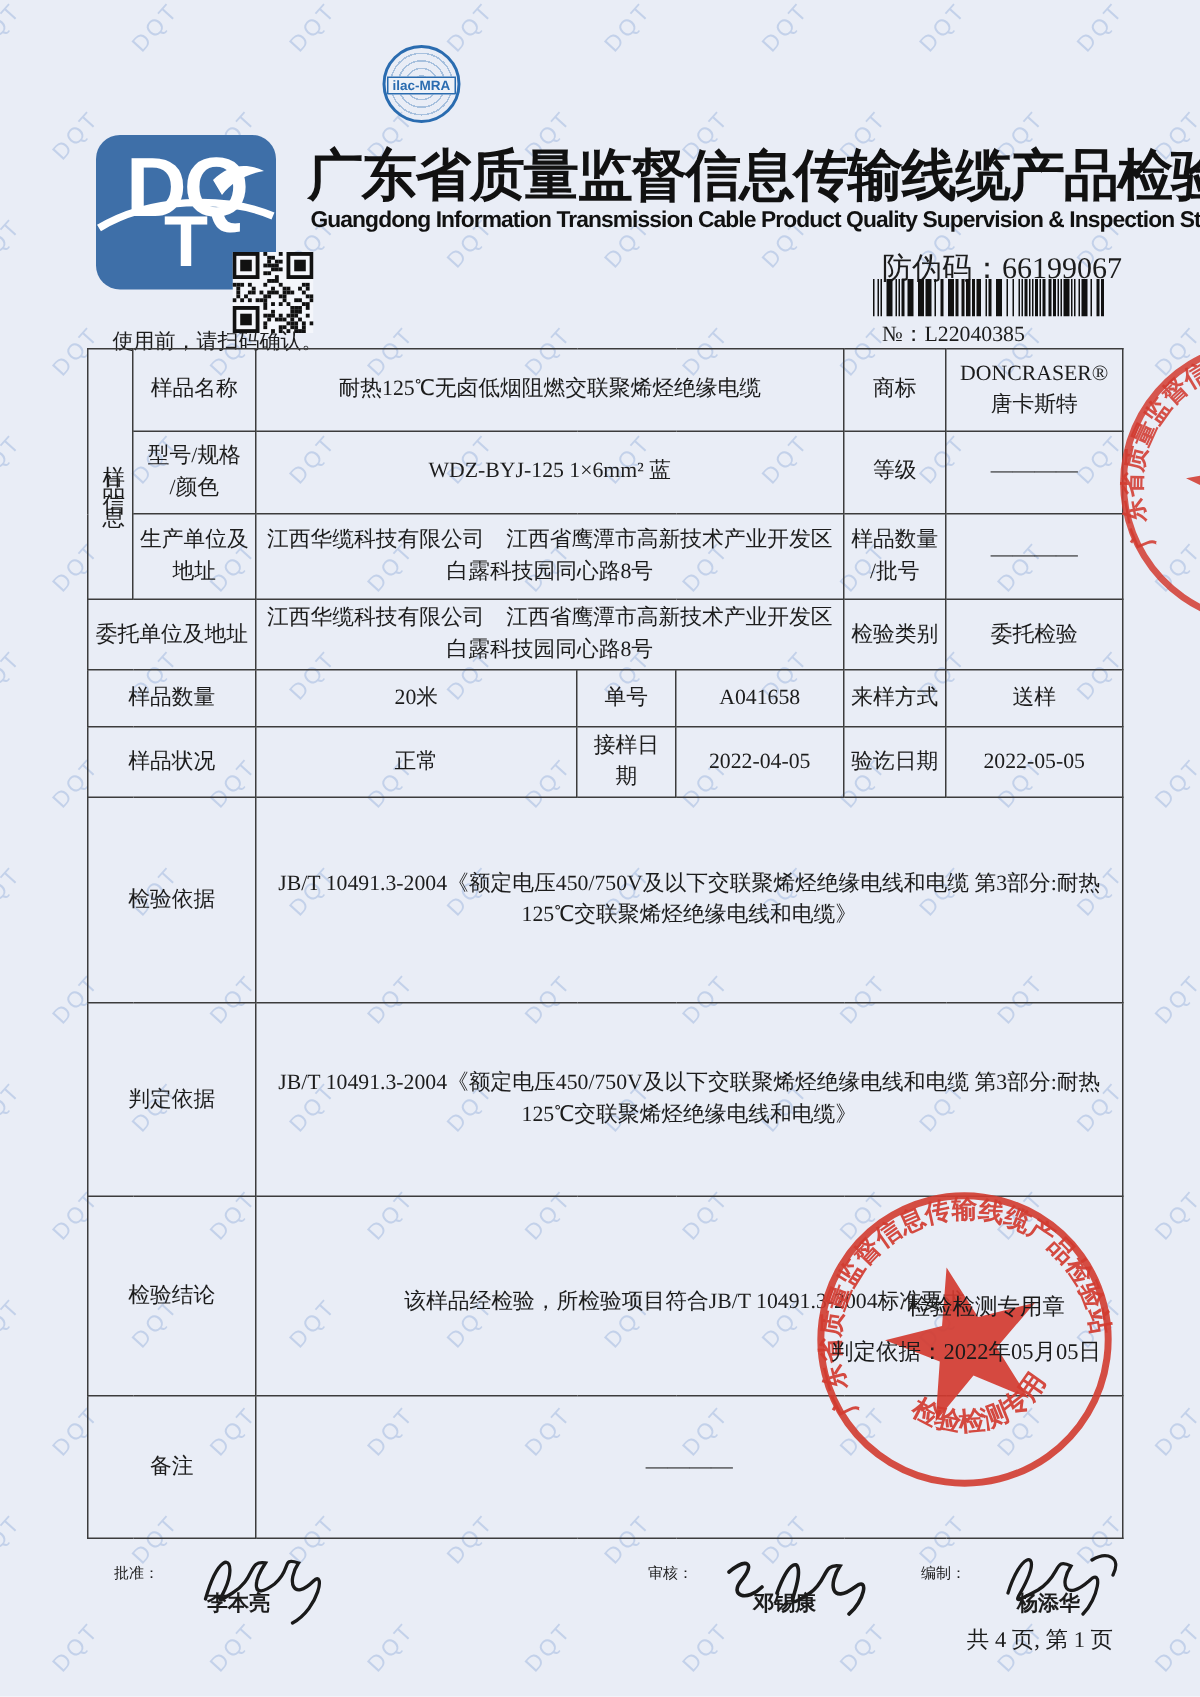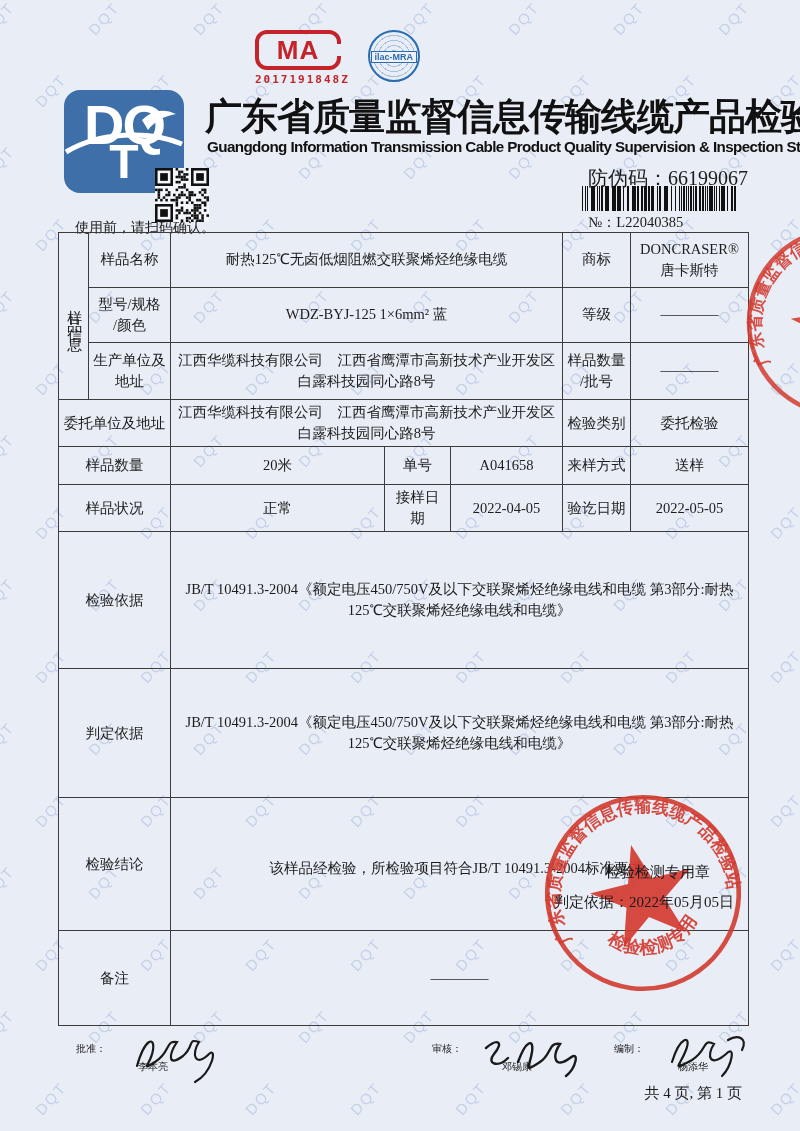--- a/index.html
+++ b/index.html
@@ -75,21 +75,21 @@
   #stamp-main { position:absolute; right:2px; top:-8px; width:206px; height:206px; transform:rotate(-14deg); }
   #stamp-caption { position:absolute; right:38px; bottom:46px; font-size:15px; color:#1a1a1a; z-index:3; }
   #issue-date { position:absolute; right:14px; bottom:16px; font-size:15px; color:#1a1a1a; z-index:3; }
 
   #stamp-top { position:absolute; left:742px; top:222px; width:200px; height:200px; z-index:4; transform:rotate(-10deg); }
 
   
   .sig-row { position:absolute; top:1028px; left:0; width:800px; height:70px; z-index:2; }
   .sig-label { position:absolute; font-size:10px; top:14px; }
   .sig-svg { position:absolute; top:0; }
-  .sig-name { position:absolute; top:1060px; font-size:10px; z-index:2; }
+  .sig-name { position:absolute; top:1060px; font-size:14px; z-index:2;font-weight:bold; }
   #page-info { position:absolute; right:58px; top:1084px; font-size:15px; z-index:2; }
 </style>
 </head>
 <body>
 
 <div id="page">
   <div id="wm-layer">
       <span class="wm" style="left:-20px;top:10px">DQT</span>
       <span class="wm" style="left:85px;top:10px">DQT</span>
       <span class="wm" style="left:190px;top:10px">DQT</span>
@@ -214,26 +214,20 @@
       <span class="wm" style="left:137px;top:1090px">DQT</span>
       <span class="wm" style="left:242px;top:1090px">DQT</span>
       <span class="wm" style="left:347px;top:1090px">DQT</span>
       <span class="wm" style="left:452px;top:1090px">DQT</span>
       <span class="wm" style="left:557px;top:1090px">DQT</span>
       <span class="wm" style="left:662px;top:1090px">DQT</span>
       <span class="wm" style="left:767px;top:1090px">DQT</span>
     </div>
 
   <div id="certs">
-    <div class="cma-wrap">
-      <div class="cma-box">
-        <div class="cma-ma">MA</div>
-      </div>
-      <div class="cma-num">2017191848Z</div>
-    </div>
     <div class="ilac-circle">
       <div class="ilac-band">ilac-MRA</div>
     </div>
   </div>
 
   <div id="dqt-logo">
     <div class="dq">DQ</div>
     <div class="t">T</div>
     <svg width="120" height="103" viewBox="0 0 120 103">
       <path d="M2,62 C35,42 85,40 118,54" stroke="#ffffff" stroke-width="5" fill="none"></path>

